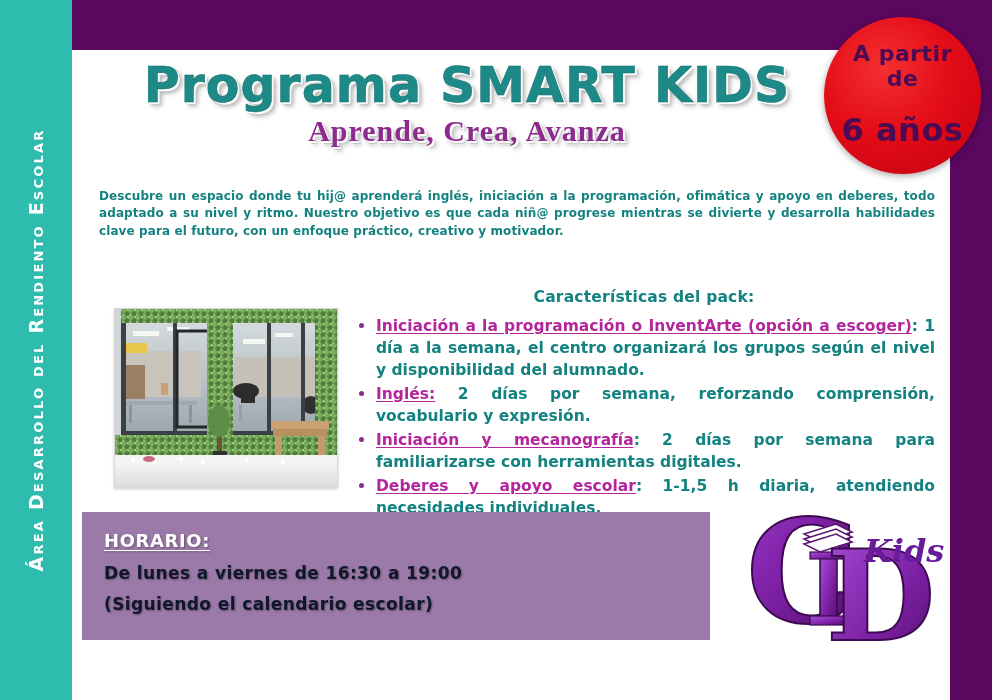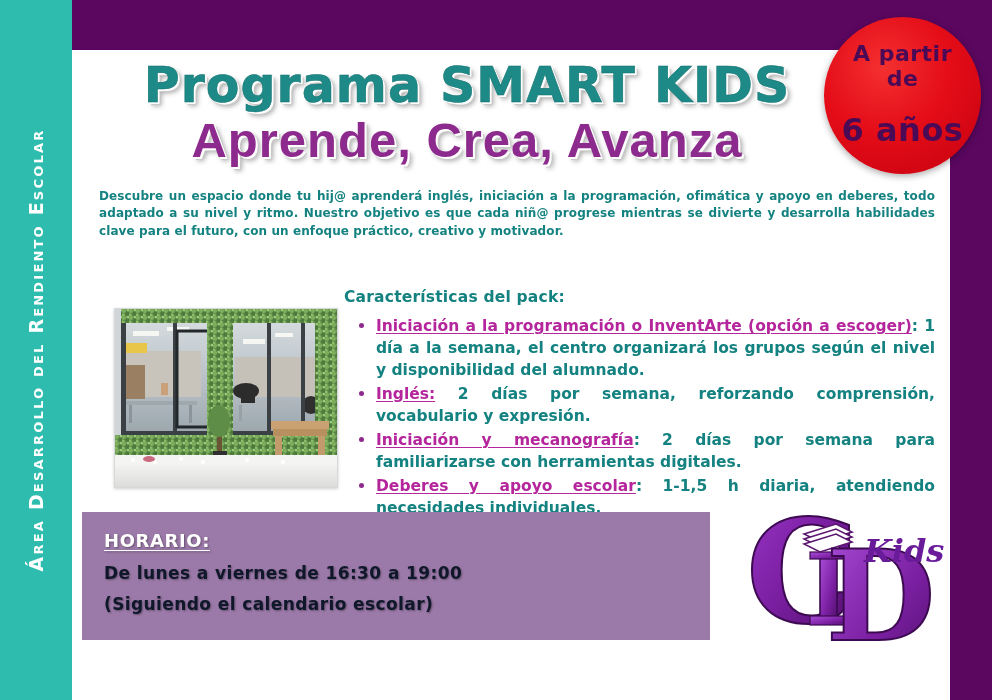--- a/index.html
+++ b/index.html
@@ -58,22 +58,22 @@
     color:#1e8a88;
     text-shadow:
        2px 2px 0 #ffffff,
        3px 3px 0 #c9c9c9,
        4px 4px 5px rgba(0,0,0,.35);
     margin:0;
     line-height:1.05;
     -webkit-text-stroke:0.5px #0d6f6c;
   }
   .title-sub{
-    font-family:Liberation Sans, sans-serif;
-    font-size:49px;
+    font-family:Liberation Serif, serif;
+    font-size:30px;
     font-weight:bold;
     letter-spacing:1px;
     color:#8d2a8d;
     text-shadow:
        2px 2px 0 #ffffff,
        3px 3px 0 #c9c9c9,
        4px 4px 5px rgba(0,0,0,.35);
     margin:4px 0 0 0;
     line-height:1.05;
     text-align:center;
@@ -139,20 +139,21 @@
     position:absolute;
     left:272px;top:238px;
     width:600px;
   }
   .feat-head{
     color:#148280;
     font-family:"DejaVu Sans", sans-serif;
     font-size:15.5px;font-weight:bold;
     margin:0 0 5px 0;
     letter-spacing:.2px;
+    text-align:center;
   }
   ul.feat-list{
     list-style:none;
     margin:9px;padding:0;
   }
   ul.feat-list>li{
     position:relative;
     padding-left:23px;
     margin-bottom:2px;
     color:#148280;

